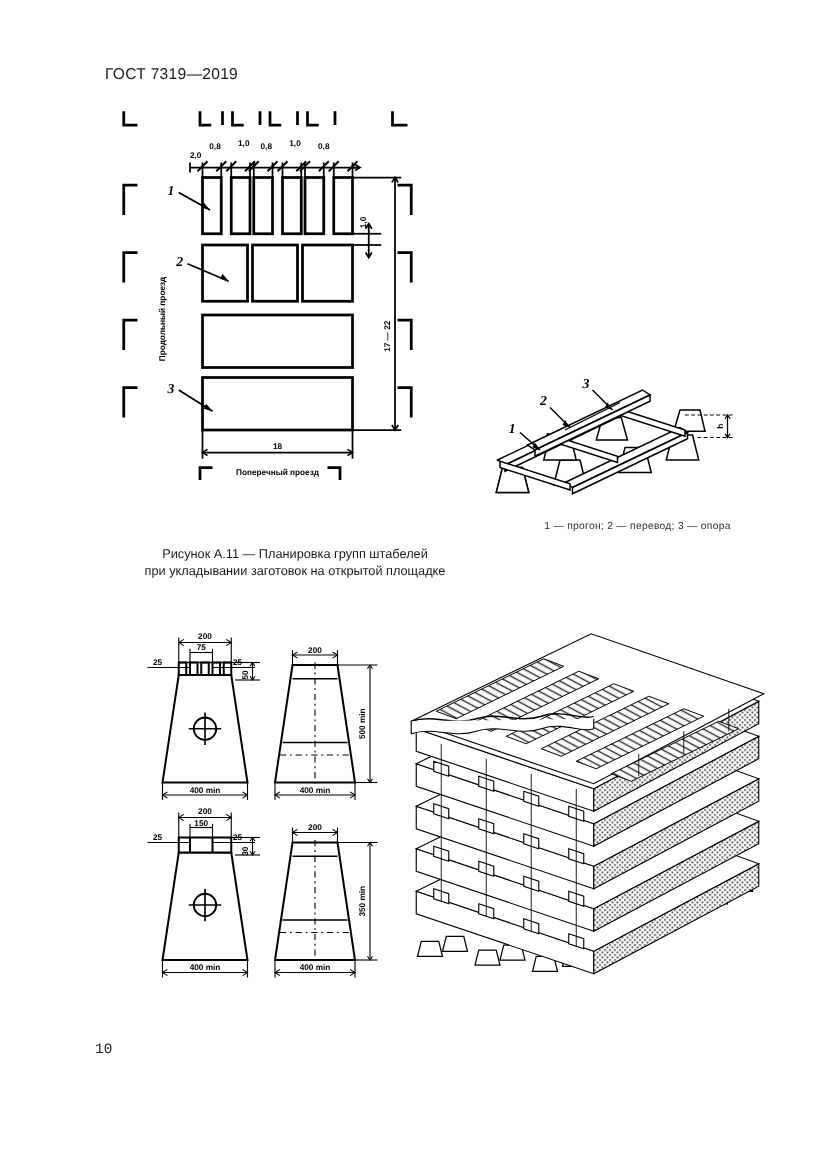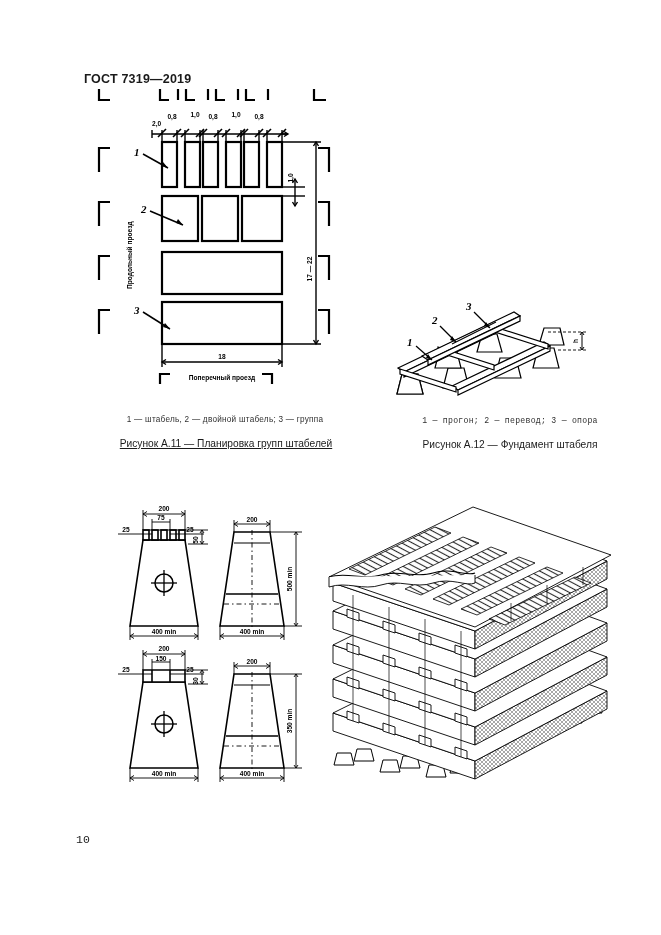--- a/index.html
+++ b/index.html
@@ -20,24 +20,23 @@
     left: 0; top: 0;
     width: 661px;
     height: 935px;
   }
   
   .doc-header {
     position: absolute;
     left: 84px;
     top: 52px;
     font-size: 12.5px;
-    font-weight: bold;
+    font-weight: normal;
     letter-spacing: 0.2px;
     white-space: nowrap;
-    margin-top: 20px;
   }
   
   .page-number {
     position: absolute;
     left: 76px;
     top: 833px;
     font-size: 11.5px;
     font-family: Liberation Mono, monospace;
   }
   
@@ -216,24 +215,24 @@
       <text class="callout" x="44" y="72" fill="#000">1</text>
       <text class="callout" x="51" y="129" fill="#000">2</text>
       <text class="callout" x="44" y="230" fill="#000">3</text>
 
       <text x="0" y="0" fill="#000" style="font-size:6.6px;font-weight:bold;font-family:'Liberation Sans',sans-serif;" transform="translate(42,205) rotate(-90)" text-anchor="start">Продольный проезд</text>
 
       <text x="132" y="296" text-anchor="middle" fill="#000" style="font-size:6.6px;font-weight:bold;font-family:'Liberation Sans',sans-serif;">Поперечный проезд</text>
     </svg>
   </div>
 
-  <div class="legend" style="left:85px; top:415px; width:280px;">1 — штабель, 2 — двойной штабель; 3 — группа</div>
-
-  <div class="fig-caption" style="left:76px; top:437px; width:300px;text-decoration:underline;">
+
+  <div class="fig-caption" style="left:86px; top:437px; width:300px;">
     <div>Рисунок А.11 — Планировка групп штабелей</div>
+    <div>при укладывании заготовок на открытой площадке</div>
   </div>
 
   <div class="figbox" style="left:392px; top:288px;">
     <svg width="240" height="120" viewBox="0 0 240 120">
 
       <g stroke="#000" fill="#fff" stroke-width="1.2">
         <polygon points="10,86 26,86 31,106 5,106"></polygon>
         <polygon points="10,86 26,86 31,106 5,106"></polygon>
         <polygon points="56,80 72,80 77,100 51,100"></polygon>
         <polygon points="48,60 64,60 69,80 43,80"></polygon>
@@ -284,25 +283,22 @@
         <polygon points="40,72 34,70 36,66"></polygon>
         <polygon points="64,54 58,52 60,48"></polygon>
         <polygon points="98,40 92,38 94,34"></polygon>
       </g>
       <text class="callout" x="15" y="58" fill="#000">1</text>
       <text class="callout" x="40" y="36" fill="#000">2</text>
       <text class="callout" x="74" y="22" fill="#000">3</text>
     </svg>
   </div>
 
-  <div class="legend" style="left:380px; top:416px; width:260px;font-family:Liberation Mono, monospace;">1 — прогон; 2 — перевод; 3 — опора</div>
-
-  <div class="fig-caption" style="left:380px; top:438px; width:260px;">
-    <div>Рисунок А.12 — Фундамент штабеля</div>
-  </div>
+  <div class="legend" style="left:380px; top:416px; width:260px;">1 — прогон; 2 — перевод; 3 — опора</div>
+
 
   <div class="figbox" style="left:112px; top:500px;">
     <svg width="200" height="290" viewBox="0 0 200 290">
 
       <g stroke="#000" fill="#fff" stroke-width="1.6">
         <polygon points="31,40 73,40 86,126 18,126"></polygon>
       </g>
 
       <g stroke="#000" fill="#fff" stroke-width="1.6">
         <rect x="31" y="30" width="6" height="10"></rect>

